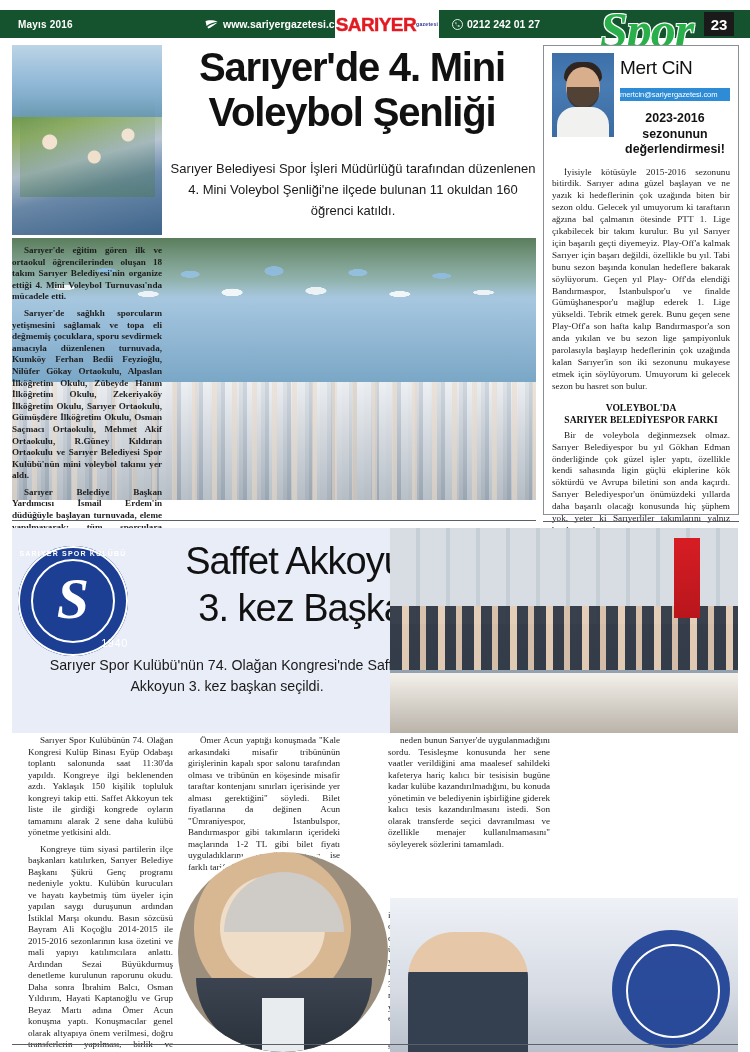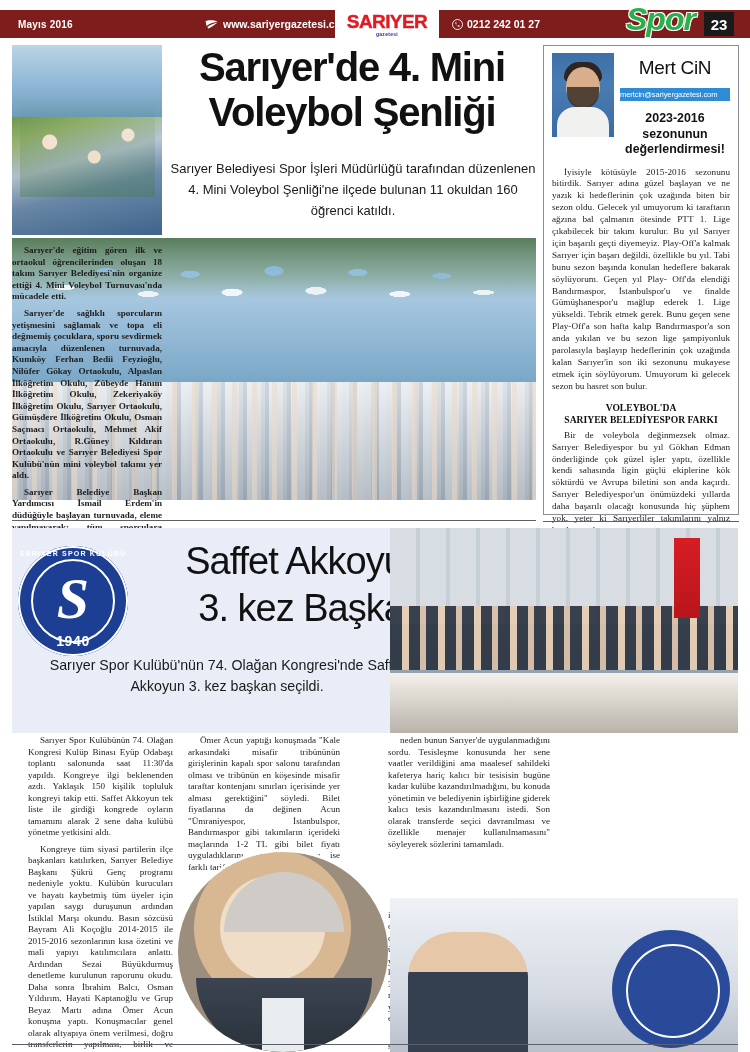--- a/index.html
+++ b/index.html
@@ -7,65 +7,64 @@
     width: 750px; height: 1052px;
     background: #ffffff;
     font-family: "Liberation Serif", serif;
     overflow: hidden;
   }
   .page { position: relative; width: 750px; height: 1052px; background: #fff; }
 
   
   .masthead {
     position: absolute; left: 0; top: 10px; width: 750px; height: 28px;
-    background: #7f1d1d;
+    background: #14532d;
     display: flex; align-items: center;
   }
   .mh-date {
     color: #ffffff; font-family: "Liberation Sans", sans-serif;
     font-size: 10px; font-weight: 600; padding-left: 18px; letter-spacing: .2px;
   }
   .mh-web {
     position: absolute; left: 205px; top: 0; height: 28px;
     display: flex; align-items: center; gap: 5px;
   }
   .mh-web .mail-ico { display: block; }
   .mh-web span {
     color: #ffffff; font-family: "Liberation Sans", sans-serif;
     font-size: 10.5px; font-weight: 700;
   }
   .mh-logo {
     position: absolute; left: 335px; top: -1px;
     width: 104px; height: 30px; background: #ffffff;
-    display: flex; flex-direction: column; align-items: center; justify-content: center;
+    display: flex; flex-direction: row; align-items: center; justify-content: center;
   }
   .mh-logo .lg-main {
     color: #e21a22; font-family: "Liberation Sans", sans-serif;
     font-size: 19px; font-weight: 700; letter-spacing: -.6px; line-height: 19px;
     -webkit-text-stroke: .4px #e21a22;
   }
   .mh-logo .lg-sub {
     color: #2e3192; font-family: "Liberation Sans", sans-serif;
     font-size: 5px; font-weight: 700; letter-spacing: .3px; margin-top: 0px;
   }
   .mh-phone {
     position: absolute; left: 452px; top: 0; height: 28px;
     display: flex; align-items: center; gap: 4px;
   }
   .mh-phone span {
     color: #ffffff; font-family: "Liberation Sans", sans-serif;
     font-size: 10.5px; font-weight: 700;
   }
   .mh-spor {
     position: absolute; left: 600px; top: -9px;
-    color: #2ab04a; font-family: Liberation Sans, sans-serif;
-    font-style: italic; font-weight: 700; font-size: 32px;
+    color: #2ab04a; font-family: Liberation Serif, serif;
+    font-style: italic; font-weight: 700; font-size: 50px;
     letter-spacing: -1px;
     text-shadow: 1px 1px 0 #ffffff, -1px -1px 0 #ffffff, 1px -1px 0 #ffffff, -1px 1px 0 #ffffff;
-    margin-left: 26px;
   }
   .mh-pageno {
     position: absolute; right: 16px; top: 2px;
     width: 30px; height: 24px; background: #1a1a1a;
     color: #ffffff; font-family: "Liberation Sans", sans-serif;
     font-size: 15px; font-weight: 700;
     display: flex; align-items: center; justify-content: center; text-align: right;
   }
 
   
@@ -174,21 +173,21 @@
     position: absolute; left: 15px; top: 34px; width: 32px; height: 22px;
     border-radius: 0 0 16px 16px; background: #3a2f26; opacity: .85;
   }
   .col-photo .body {
     position: absolute; left: 5px; bottom: 0; width: 52px; height: 30px;
     border-radius: 18px 18px 0 0; background: #f1f1ef;
   }
   .col-headright { flex: 1; padding-top: 4px; }
   .col-name {
     font-family: "Liberation Sans", sans-serif;
-    font-size: 19px; font-weight: 400; color: #111; text-align: center;
+    font-size: 19px; font-weight: 400; color: #111; text-align: left;
     letter-spacing: -.3px;
   }
   .col-mail {
     margin-top: 9px; background: #2e8bd6; color: #fff;
     font-family: "Liberation Sans", sans-serif;
     font-size: 7.6px; padding: 2px 0; letter-spacing: -.1px;
   }
   .col-kicker {
     margin-top: 10px; text-align: center;
     font-family: "Liberation Sans", sans-serif;
@@ -221,23 +220,23 @@
   .crest .inner {
     position: absolute; left: 13px; top: 13px; width: 84px; height: 84px;
     border-radius: 50%; background: #1c3f94; border: 2px solid #fff;
   }
   .crest .s {
     position: absolute; left: 30px; top: 22px; width: 50px; height: 64px;
     color: #fff; font-family: "Liberation Serif", serif; font-style: italic;
     font-weight: 700; font-size: 58px; line-height: 62px; text-align: center;
   }
   .crest .year {
-    position: absolute; left: 0; bottom: 7px; width: 110px; text-align: center;
+    position: absolute; left: 0; bottom: 7px; width: 110px; text-align: right;
     color: #fff; font-family: "Liberation Sans", sans-serif;
-    font-size: 14px; font-weight: 700; letter-spacing: .6px;
+    font-size: 11px; font-weight: 400; letter-spacing: .6px;
   }
   .crest .ring-top {
     position: absolute; left: 0; top: 4px; width: 110px; text-align: center;
     color: #fff; font-family: "Liberation Sans", sans-serif;
     font-size: 7px; font-weight: 700; letter-spacing: 1.2px;
   }
   .art2-headline {
     position: absolute; left: 112px; top: 538px; width: 312px;
     text-align: right;
     font-family: "Liberation Sans", sans-serif;

